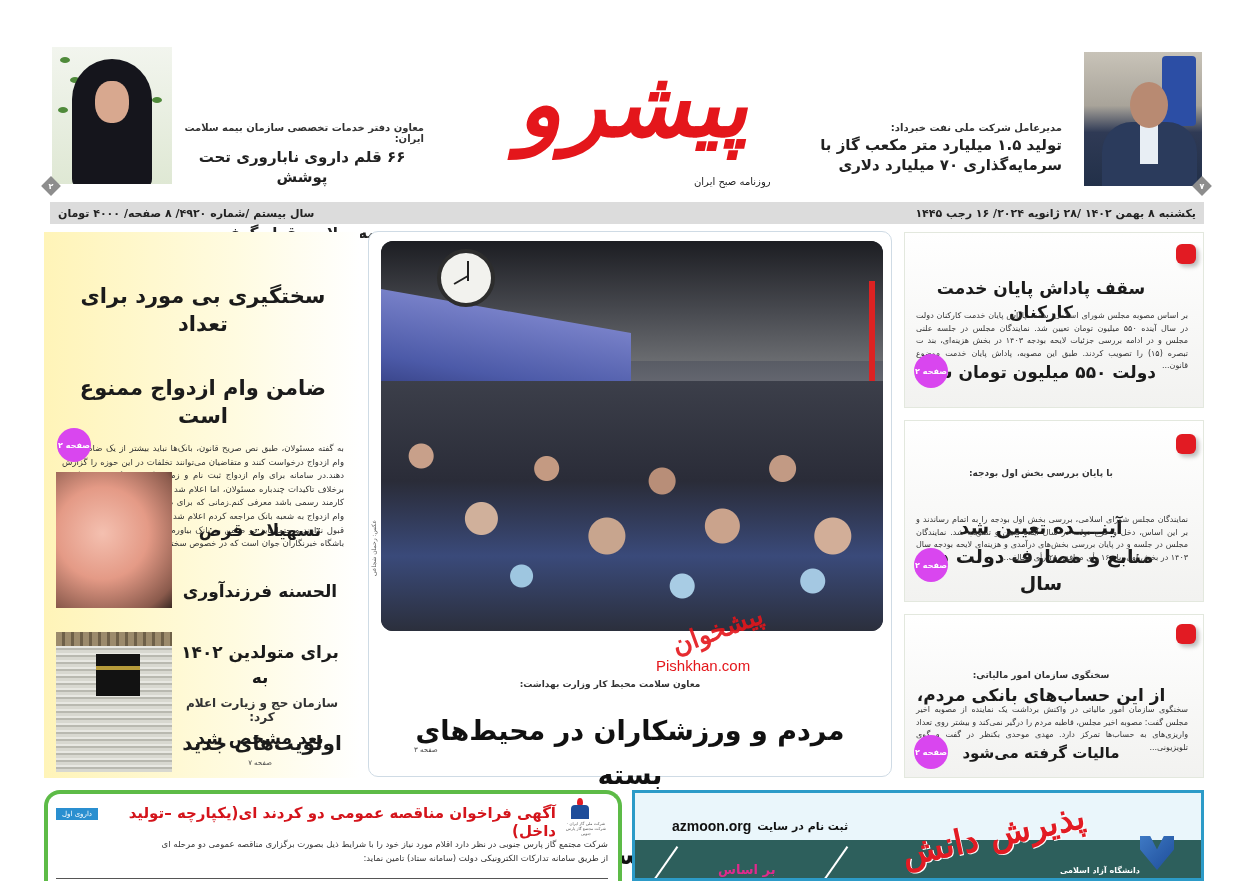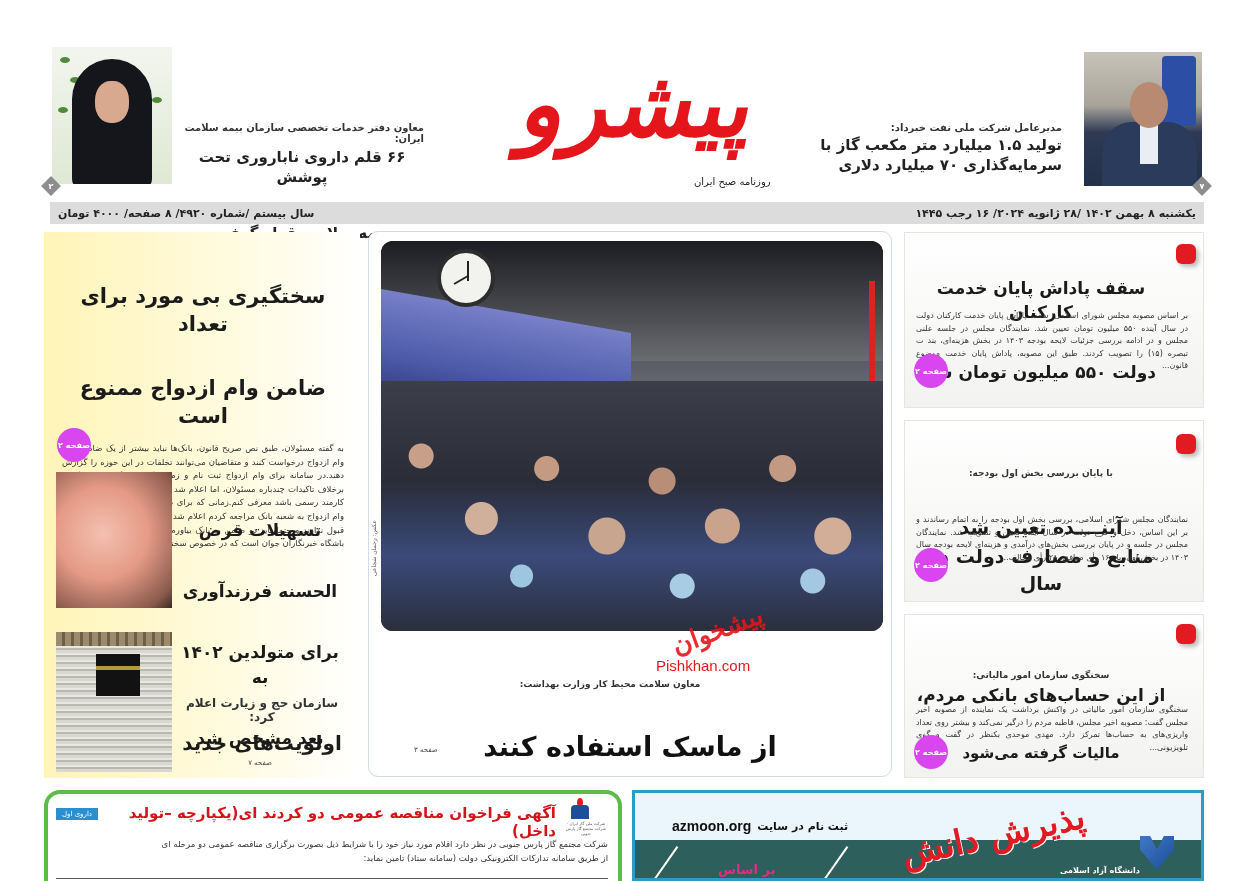--- a/index.html
+++ b/index.html
@@ -179,20 +179,21 @@
   <div class="redstrip"></div>
   <div class="crowd"></div>
 </div>
 <div class="abs photo-credit" style="left:370px; top:520px;">عکس: رحمان شجاعی</div>
 
 <div class="abs watermark-fa" style="left:670px; top:615px;">پیشخوان</div>
 <div class="abs watermark-en" style="left:656px; top:657px;">Pishkhan.com</div>
 
 <div class="abs rtl" style="left:380px; top:643px; width:500px;">
   <div class="main-kicker center" style="padding-right:40px;">معاون سلامت محیط کار وزارت بهداشت:</div>
+  <div class="main-hl center" style="margin-top:20px;">مردم و ورزشکاران در محیط‌های بسته</div>
   <div class="main-hl center">از ماسک استفاده کنند</div>
 </div>
 <div class="abs page-note" style="left:414px; top:746px;">صفحه ۳</div>
 
 <div class="abs right-box" style="left:904px; top:232px; width:300px; height:176px;"></div>
 <div class="abs red-dot" style="left:1176px; top:244px;"></div>
 <div class="abs rtl" style="left:910px; top:240px; width:262px;">
   <div class="right-hl center">سقف پاداش پایان خدمت کارکنان</div>
   <div class="right-hl center">دولت ۵۵۰ میلیون تومان شد</div>
 </div>

